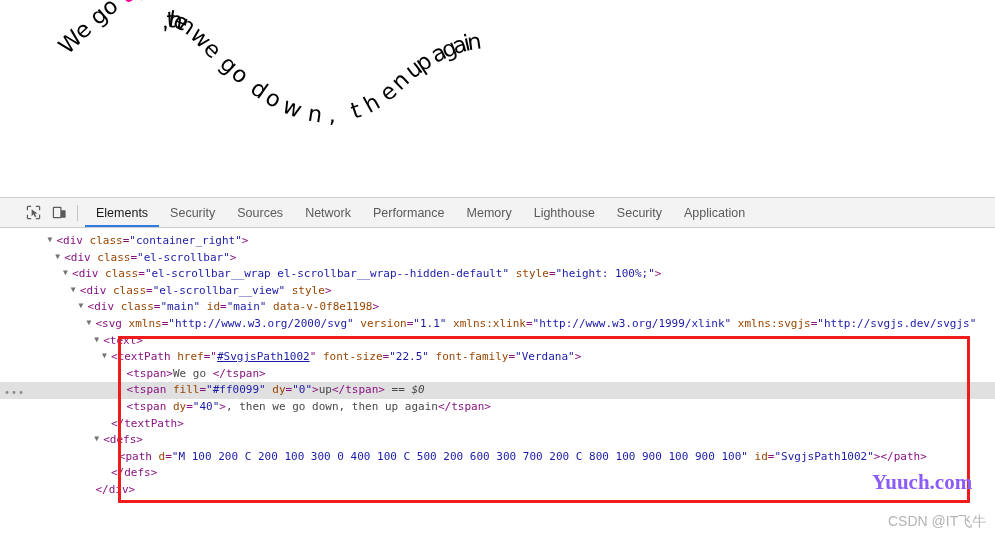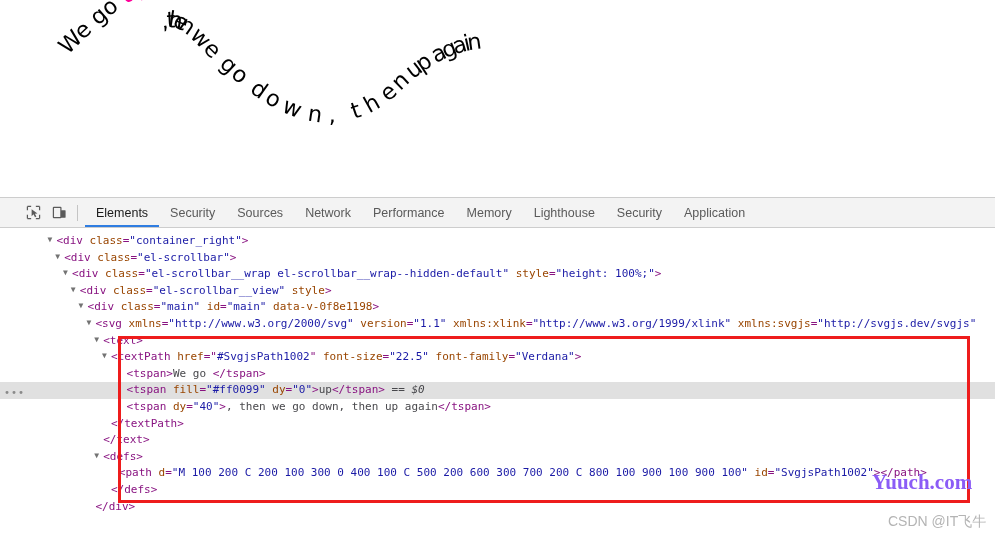--- a/index.html
+++ b/index.html
@@ -115,21 +115,21 @@
     font-size: 8px;
     vertical-align: middle;
     position: relative;
     top: -1px;
   }
   .tag   { color: #881280; }
   .attr  { color: #994500; }
   .val   { color: #1a1aa6; }
   .punct { color: #881280; }
   .txt   { color: #48484c; }
-  .lnk   { color: #1a1aa6; cursor: pointer; }
+  .lnk   { color: #1a1aa6; text-decoration: underline; cursor: pointer; }
   .dollar{ color: #48484c; font-style: italic; }
 
   
   #red-box {
     position: absolute;
     left: 118px;
     top: 336px;
     width: 852px;
     height: 167px;
     border: 3px solid #ee1c1c;
@@ -213,21 +213,20 @@
       <div class="dom-row"><span style="display: inline-block; width: 59px;"></span><span class="arrow">▼</span><span class="punct">&lt;</span><span class="tag">div</span><span class="attr"> class</span><span class="punct">=</span><span class="val">"el-scrollbar__wrap el-scrollbar__wrap--hidden-default"</span><span class="attr"> style</span><span class="punct">=</span><span class="val">"height: 100%;"</span><span class="punct">&gt;</span></div>
       <div class="dom-row"><span style="display: inline-block; width: 66.8px;"></span><span class="arrow">▼</span><span class="punct">&lt;</span><span class="tag">div</span><span class="attr"> class</span><span class="punct">=</span><span class="val">"el-scrollbar__view"</span><span class="attr"> style</span><span class="punct">&gt;</span></div>
       <div class="dom-row"><span style="display: inline-block; width: 74.6px;"></span><span class="arrow">▼</span><span class="punct">&lt;</span><span class="tag">div</span><span class="attr"> class</span><span class="punct">=</span><span class="val">"main"</span><span class="attr"> id</span><span class="punct">=</span><span class="val">"main"</span><span class="attr"> data-v-0f8e1198</span><span class="punct">&gt;</span></div>
       <div class="dom-row"><span style="display: inline-block; width: 82.4px;"></span><span class="arrow">▼</span><span class="punct">&lt;</span><span class="tag">svg</span><span class="attr"> xmlns</span><span class="punct">=</span><span class="val">"http://www.w3.org/2000/svg"</span><span class="attr"> version</span><span class="punct">=</span><span class="val">"1.1"</span><span class="attr"> xmlns:xlink</span><span class="punct">=</span><span class="val">"http://www.w3.org/1999/xlink"</span><span class="attr"> xmlns:svgjs</span><span class="punct">=</span><span class="val">"http://svgjs.dev/svgjs"</span></div>
       <div class="dom-row"><span style="display: inline-block; width: 90.2px;"></span><span class="arrow">▼</span><span class="punct">&lt;</span><span class="tag">text</span><span class="punct">&gt;</span></div>
       <div class="dom-row"><span style="display: inline-block; width: 98px;"></span><span class="arrow">▼</span><span class="punct">&lt;</span><span class="tag">textPath</span><span class="attr"> href</span><span class="punct">=</span><span class="punct">"</span><span class="lnk">#SvgjsPath1002</span><span class="punct">"</span><span class="attr"> font-size</span><span class="punct">=</span><span class="val">"22.5"</span><span class="attr"> font-family</span><span class="punct">=</span><span class="val">"Verdana"</span><span class="punct">&gt;</span></div>
       <div class="dom-row"><span style="display: inline-block; width: 113.6px;"></span><span class="arrow"></span><span class="punct">&lt;</span><span class="tag">tspan</span><span class="punct">&gt;</span><span class="txt">We go </span><span class="punct">&lt;/</span><span class="tag">tspan</span><span class="punct">&gt;</span></div>
       <div class="dom-row selected"><span class="row-dots">•••</span><span style="display: inline-block; width: 113.6px;"></span><span class="arrow"></span><span class="punct">&lt;</span><span class="tag">tspan</span><span class="attr"> fill</span><span class="punct">=</span><span class="val">"#ff0099"</span><span class="attr"> dy</span><span class="punct">=</span><span class="val">"0"</span><span class="punct">&gt;</span><span class="txt">up</span><span class="punct">&lt;/</span><span class="tag">tspan</span><span class="punct">&gt;</span><span class="dollar"> == $0</span></div>
       <div class="dom-row"><span style="display: inline-block; width: 113.6px;"></span><span class="arrow"></span><span class="punct">&lt;</span><span class="tag">tspan</span><span class="attr"> dy</span><span class="punct">=</span><span class="val">"40"</span><span class="punct">&gt;</span><span class="txt">, then we go down, then up again</span><span class="punct">&lt;/</span><span class="tag">tspan</span><span class="punct">&gt;</span></div>
       <div class="dom-row"><span style="display: inline-block; width: 98px;"></span><span class="arrow"></span><span class="punct">&lt;/</span><span class="tag">textPath</span><span class="punct">&gt;</span></div>
-      <div class="dom-row"><span style="display: inline-block; width: 90.2px;"></span><span class="arrow"></span><span class="punct">&lt;/</span><span class="tag">text</span><span class="punct">&gt;</span></div>
       <div class="dom-row"><span style="display: inline-block; width: 90.2px;"></span><span class="arrow">▼</span><span class="punct">&lt;</span><span class="tag">defs</span><span class="punct">&gt;</span></div>
       <div class="dom-row"><span style="display: inline-block; width: 105.8px;"></span><span class="arrow"></span><span class="punct">&lt;</span><span class="tag">path</span><span class="attr"> d</span><span class="punct">=</span><span class="val">"M 100 200 C 200 100 300 0 400 100 C 500 200 600 300 700 200 C 800 100 900 100 900 100"</span><span class="attr"> id</span><span class="punct">=</span><span class="val">"SvgjsPath1002"</span><span class="punct">&gt;</span><span class="punct">&lt;/</span><span class="tag">path</span><span class="punct">&gt;</span></div>
       <div class="dom-row"><span style="display: inline-block; width: 98px;"></span><span class="arrow"></span><span class="punct">&lt;/</span><span class="tag">defs</span><span class="punct">&gt;</span></div>
       <div class="dom-row"><span style="display: inline-block; width: 82.4px;"></span><span class="arrow"></span><span class="punct">&lt;/</span><span class="tag">div</span><span class="punct">&gt;</span></div>
     </div>
 </div>
 
 <div id="red-box"></div>
 <div id="wm-yuuch">Yuuch.com</div>
 <div id="wm-csdn">CSDN @IT飞牛</div>

